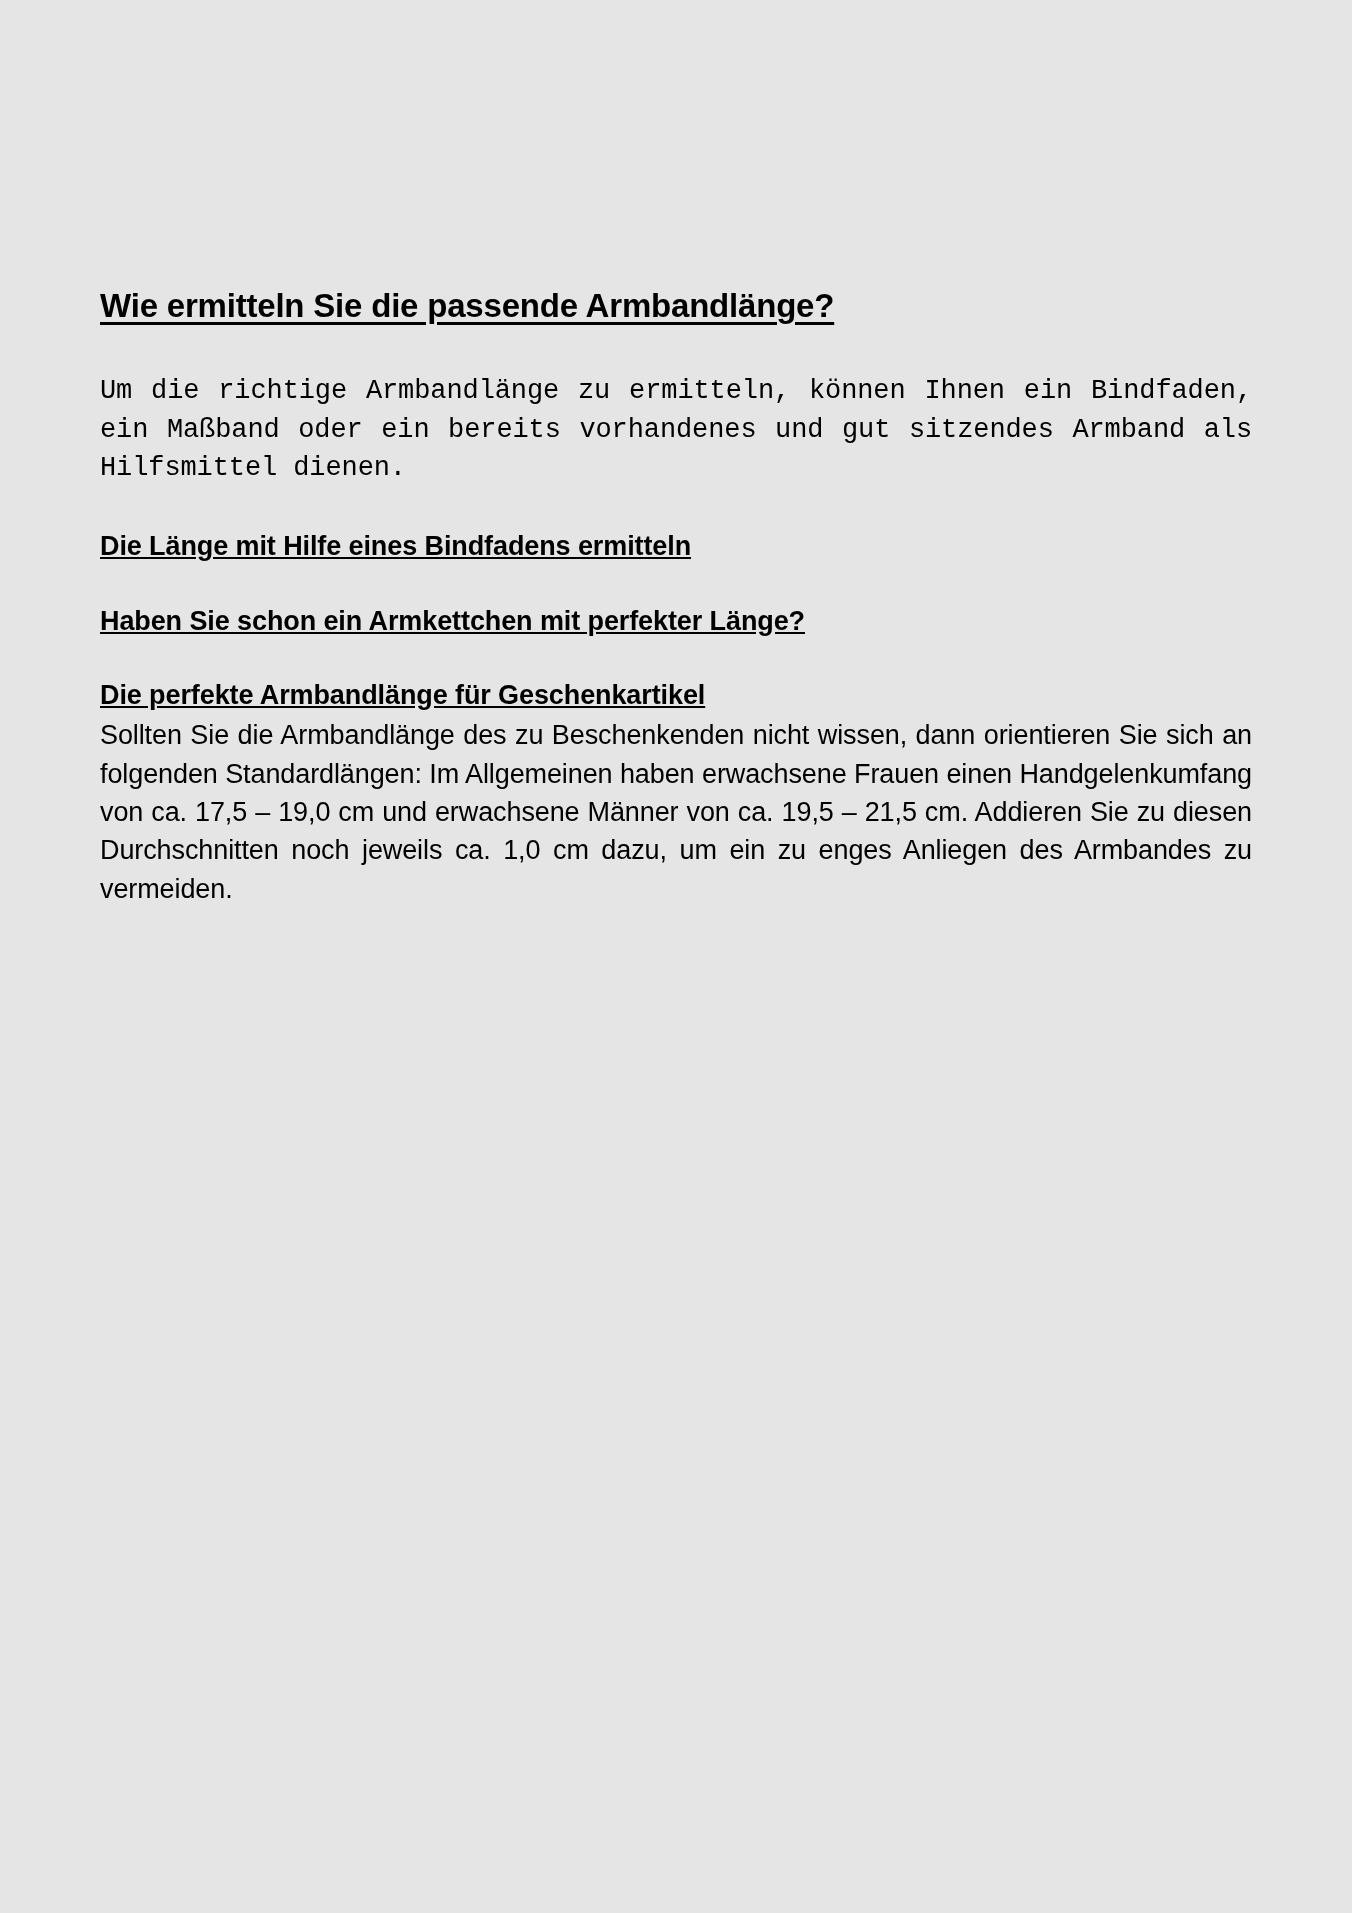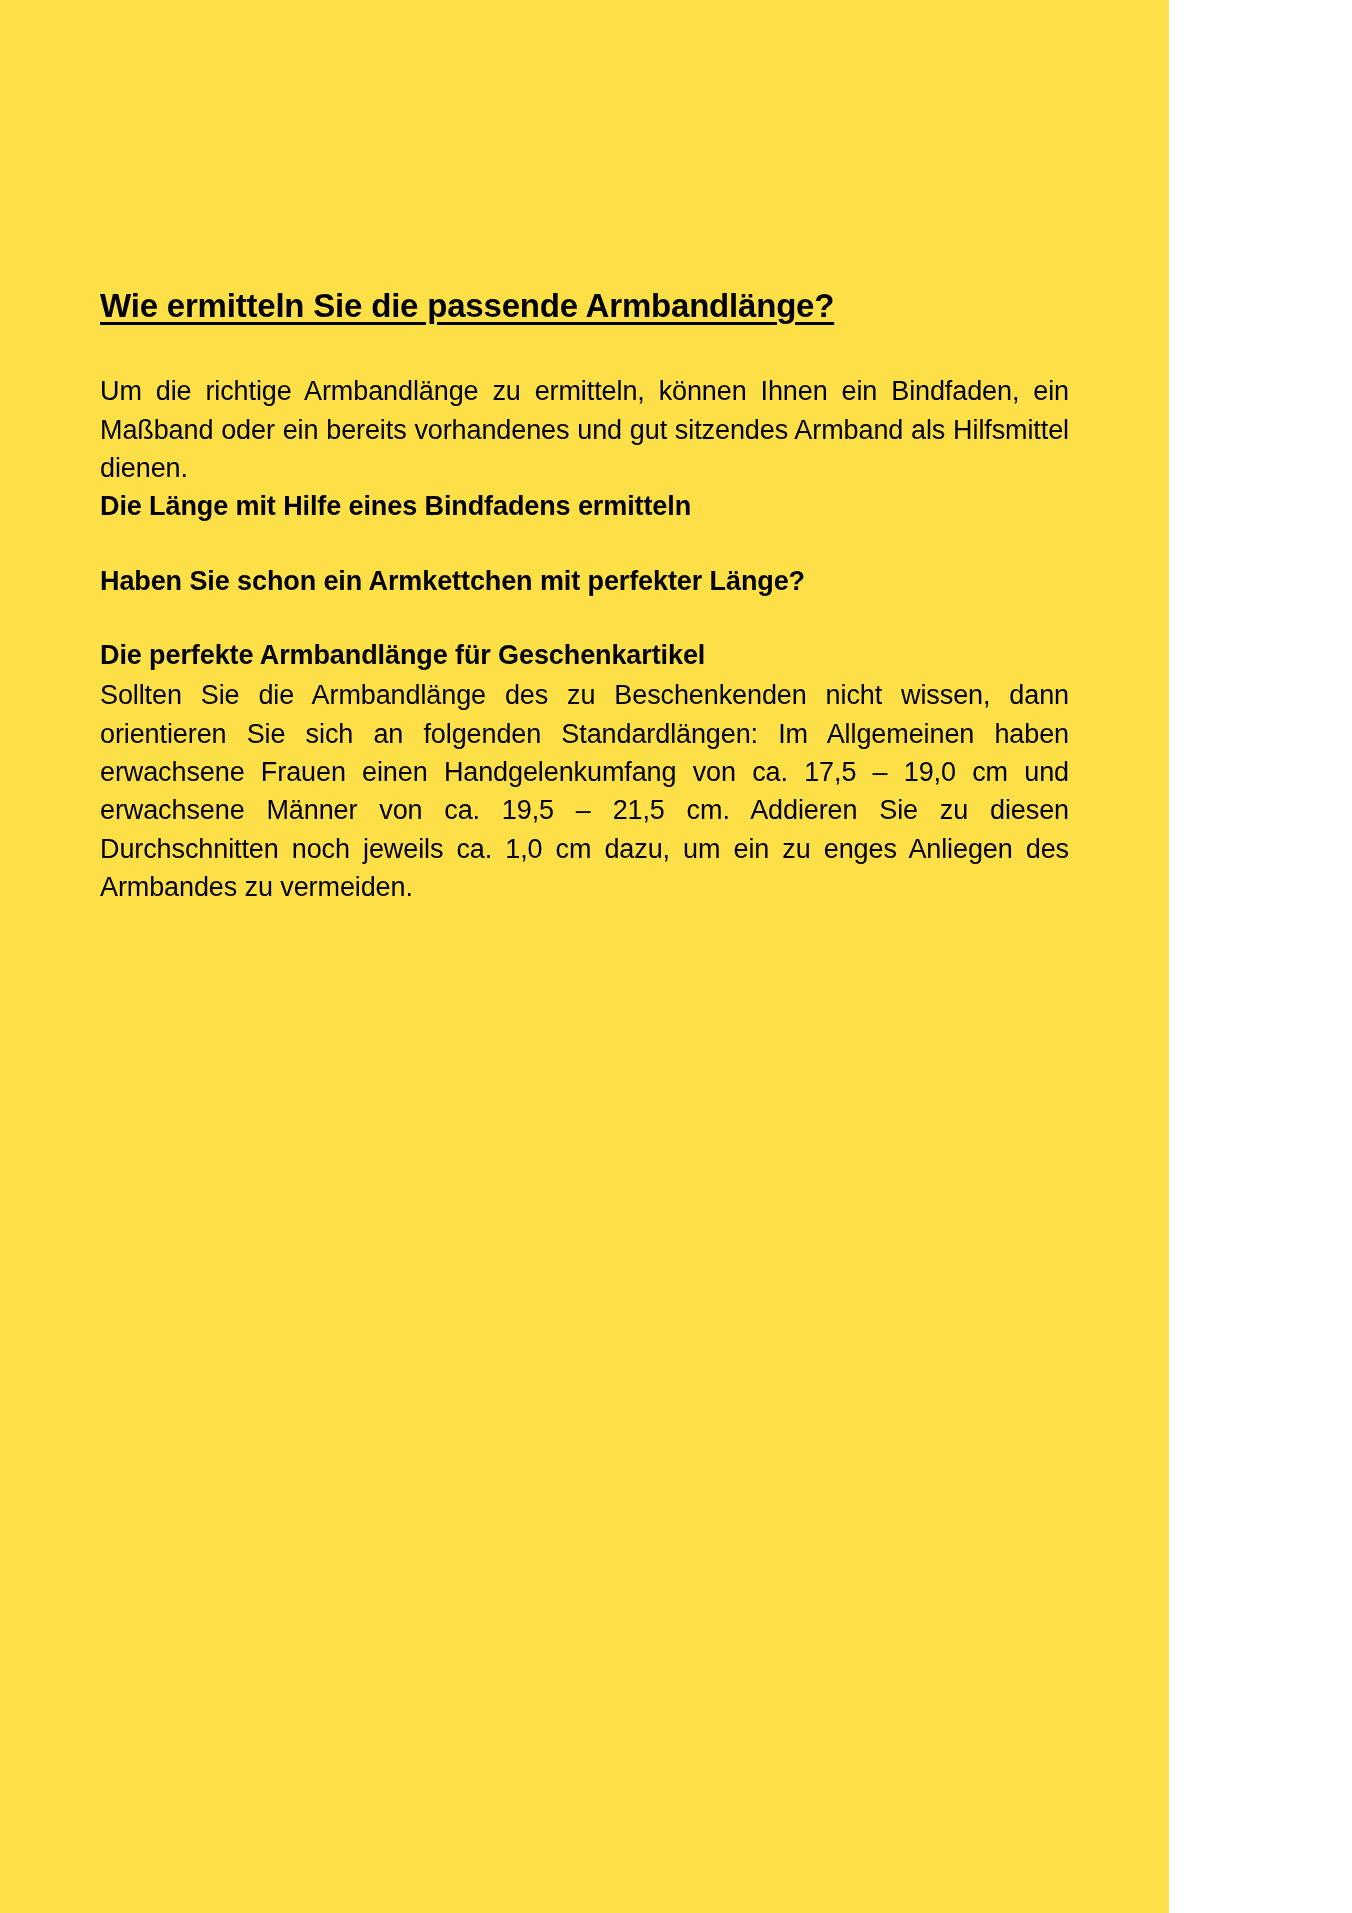--- a/index.html
+++ b/index.html
@@ -9,24 +9,24 @@
   }
   body {
     width: 1352px;
     height: 1913px;
     font-family: "Liberation Sans", sans-serif;
     color: #000000;
     overflow: hidden;
   }
   .page {
     box-sizing: border-box;
-    width: 1169px;
+    width: 1352px;
     height: 1913px;
     padding: 285px 100px 0 100px;
-    background: #fde047;
+    background: #e5e5e5;
   }
   .doc-title {
     font-size: 33px;
     font-weight: bold;
     text-decoration: underline;
     text-underline-offset: 5px;
     letter-spacing: -0.2px;
     margin: 0 0 46px 0;
     line-height: 1.25;
   }
@@ -35,30 +35,33 @@
   }
   .section:last-child {
     margin-bottom: 0;
   }
   .section-heading {
     font-size: 27px;
     font-weight: bold;
     line-height: 1.42;
     margin: 0 0 2px 0;
     letter-spacing: -0.1px;
+    text-decoration: underline;
   }
   .section-body {
     font-size: 27px;
     line-height: 1.42;
     text-align: justify;
     text-justify: inter-word;
     margin: 0;
     letter-spacing: -0.1px;
   }
   .intro {
+    margin-bottom: 40px;
+    font-family: Liberation Mono, monospace;
   }
 </style>
 </head>
 <body>
 
 <div class="page">
 
   <h1 class="doc-title">Wie ermitteln Sie die passende Armbandlänge?</h1>
 
   <p class="section-body intro">Um die richtige Armbandlänge zu ermitteln, können Ihnen ein Bindfaden, ein Maßband oder ein bereits vorhandenes und gut sitzendes Armband als Hilfsmittel dienen.</p>

